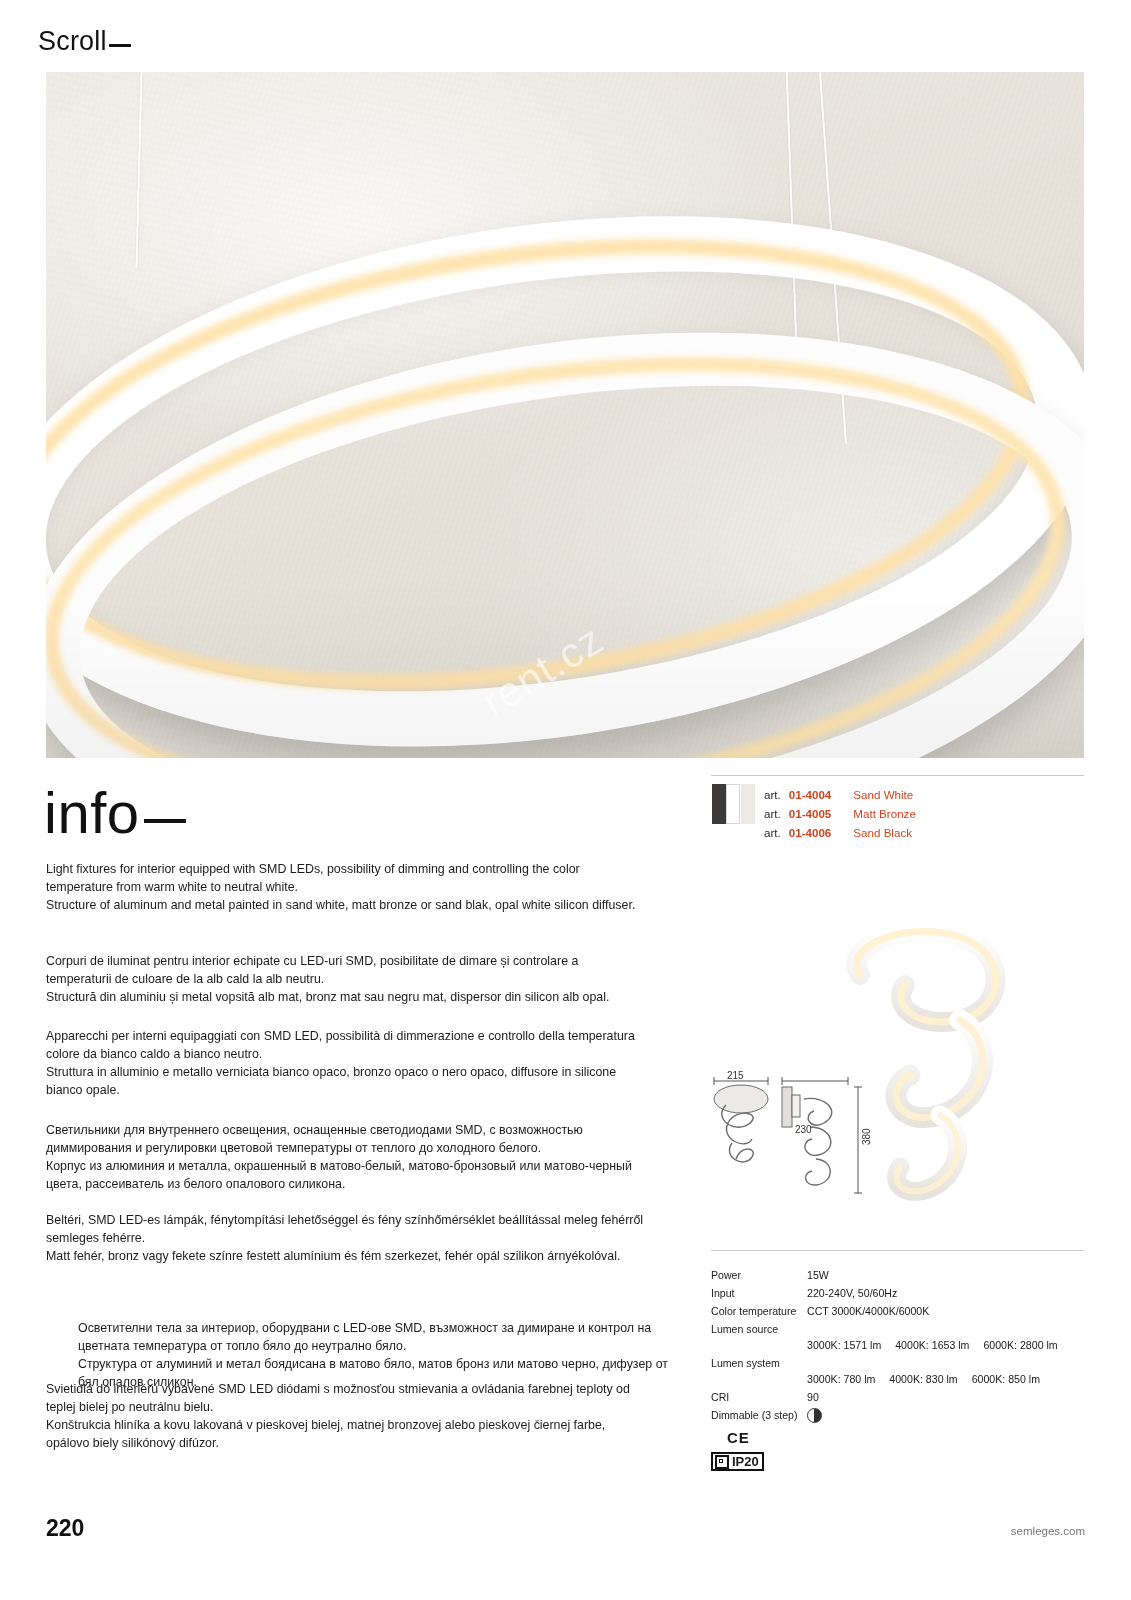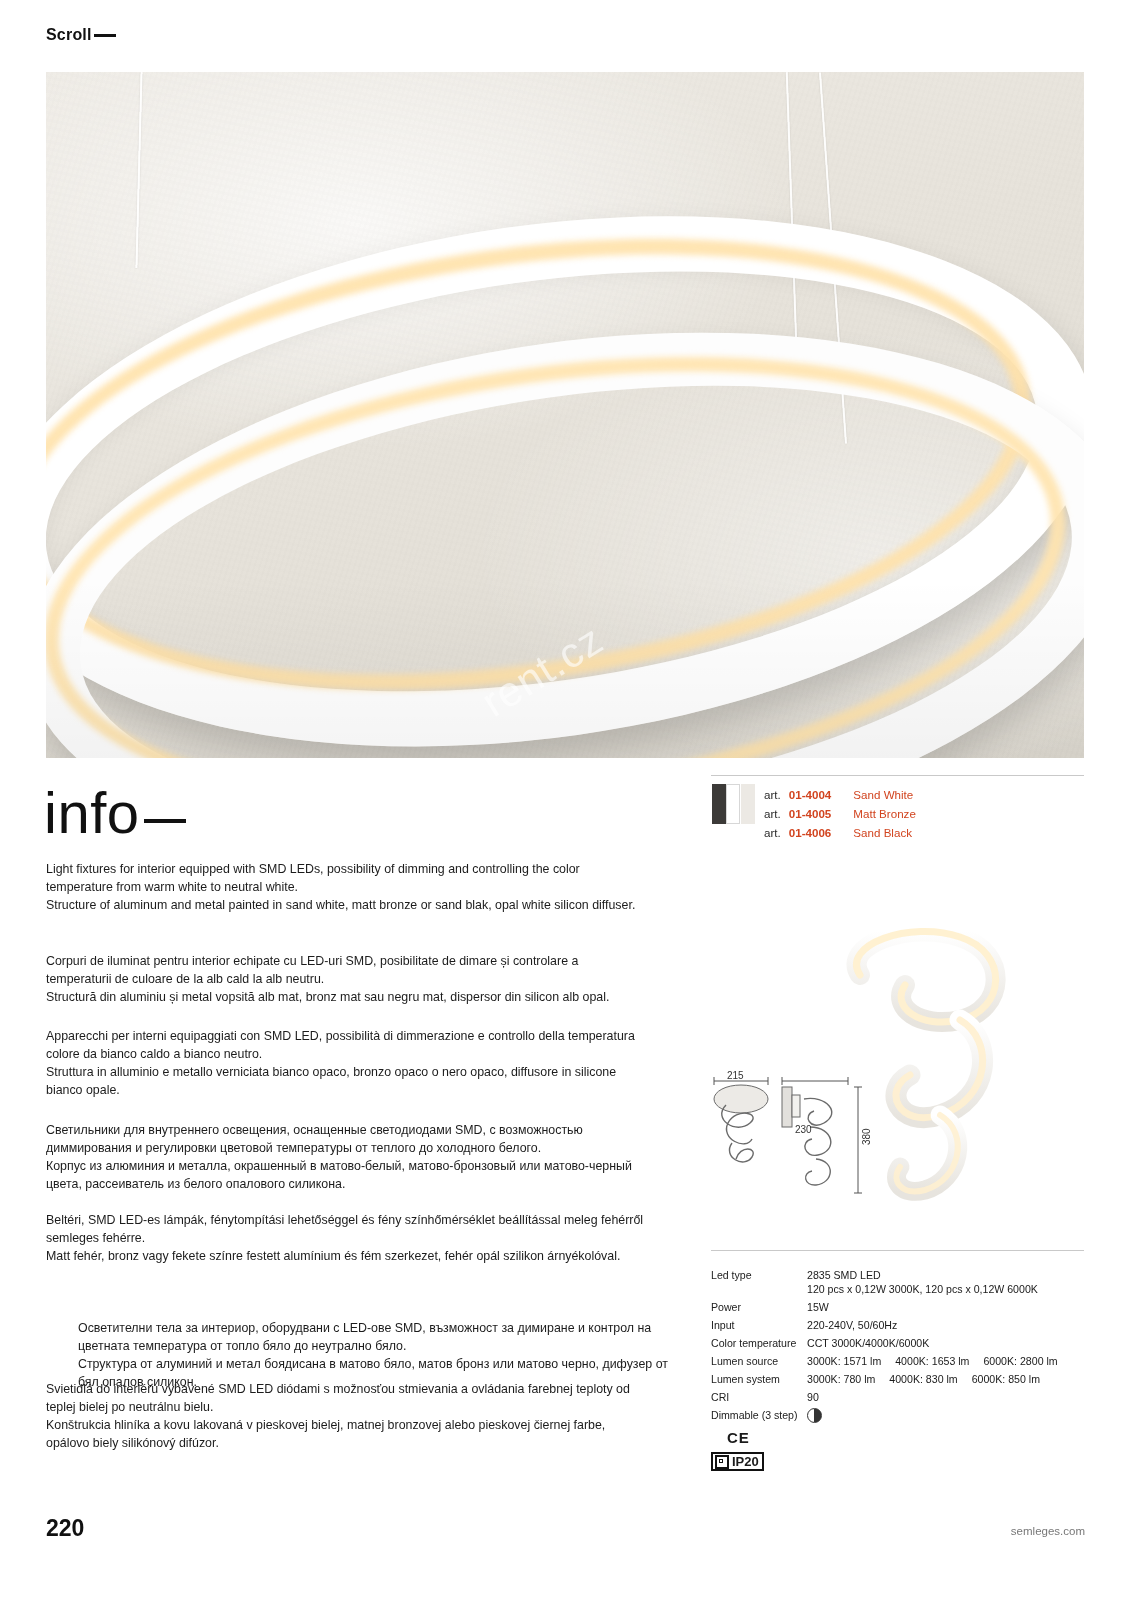--- a/index.html
+++ b/index.html
@@ -12,24 +12,24 @@
     height: 1600px;
     position: relative;
     font-family: "Liberation Sans", sans-serif;
     color: #1a1a1a;
     overflow: hidden;
   }
 
   
   .brand {
     position: absolute;
-    left: 46px;
+    left: 38px;
     top: 26px;
-    font-size: 16px;
-    font-weight: 700;
+    font-size: 27px;
+    font-weight: 400;
     letter-spacing: .2px;
     color: #111;
   }
   .brand .tail {
     display: inline-block;
     width: 22px;
     border-bottom: 3px solid #111;
     margin-left: 2px;
     vertical-align: 3px;
   }
@@ -252,21 +252,21 @@
     padding: 2px 0;
   }
   .spec .k {
     width: 96px;
     flex: 0 0 96px;
     color: #222;
   }
   .spec .v { flex: 1; }
   .spec .v .sub { display: block; }
   .spec .v .cols { display: flex; gap: 14px; }
-  .spec .v .cols span { white-space: nowrap; }
+  .spec .v .cols span { white-space: nowrap; margin-top: 16px; }
   .dim-circle {
     display: inline-block;
     width: 13px;
     height: 13px;
     border: 1px solid #333;
     border-radius: 50%;
     position: relative;
     vertical-align: -3px;
     background: linear-gradient(90deg, #fff 0 50%, #333 50% 100%);
   }
@@ -454,27 +454,20 @@
   </svg>
 </div>
 <div class="dim-label dim-215">215</div>
 <div class="dim-label dim-230">230</div>
 <div class="dim-label dim-380">380</div>
 
 <div class="divider div-mid"></div>
 
 <div class="spec">
   <div class="row">
-    <div class="k">Led type</div>
-    <div class="v">
-      <span>2835 SMD LED</span>
-      <span class="sub">120 pcs x 0,12W 3000K, 120 pcs x 0,12W 6000K</span>
-    </div>
-  </div>
-  <div class="row">
     <div class="k">Power</div>
     <div class="v">15W</div>
   </div>
   <div class="row">
     <div class="k">Input</div>
     <div class="v">220-240V, 50/60Hz</div>
   </div>
   <div class="row">
     <div class="k">Color temperature</div>
     <div class="v">CCT 3000K/4000K/6000K</div>

